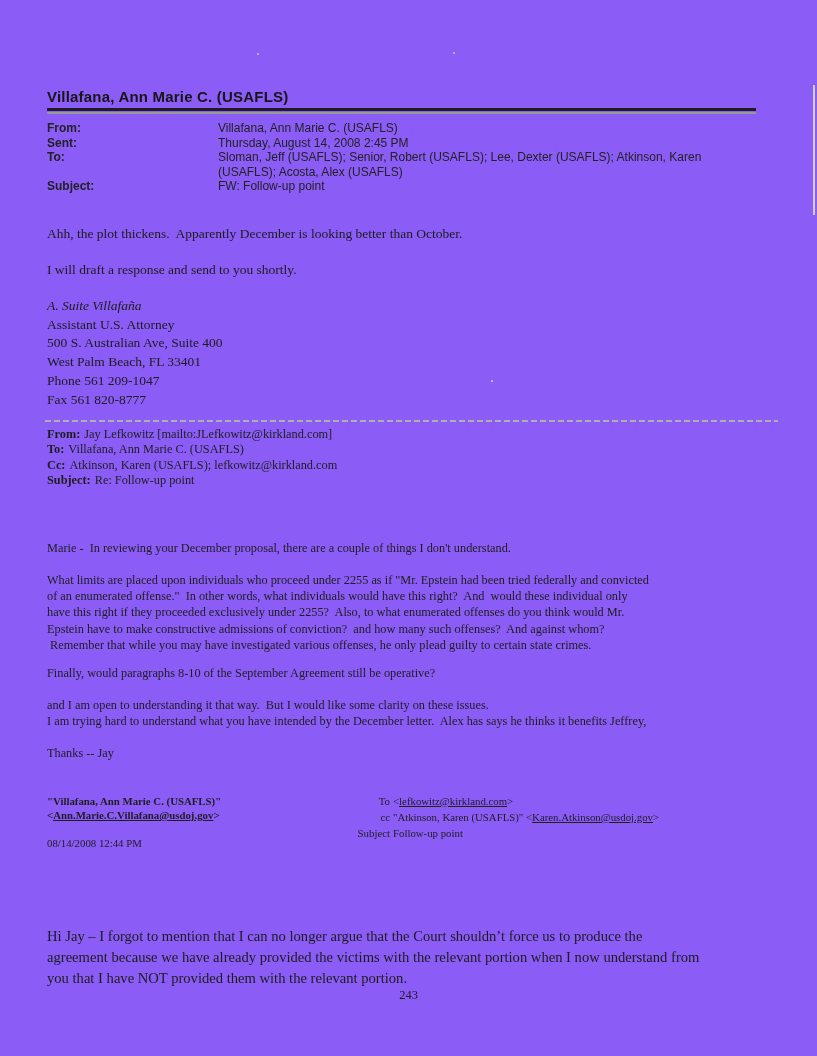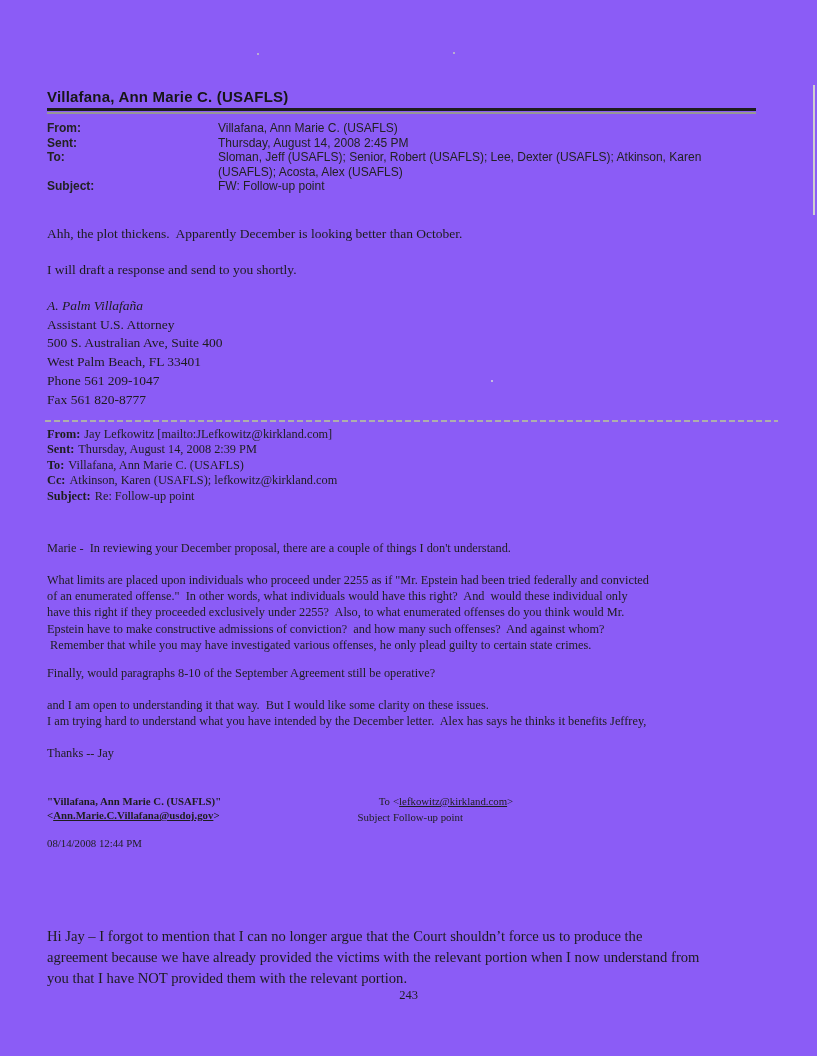--- a/index.html
+++ b/index.html
@@ -84,33 +84,32 @@
     <div class="hdr1-row">
       <div class="hdr1-lbl">Subject:</div>
       <div class="hdr1-val">FW: Follow-up point</div>
     </div>
   </div>
 
   <div class="serif b1p1">Ahh, the plot thickens.  Apparently December is looking better than October.</div>
   <div class="serif b1p2">I will draft a response and send to you shortly.</div>
 
   <div class="serif sig">
-    <div class="sig-name">A. Palm Villafaña</div>
+    <div class="sig-name">A. Suite Villafaña</div>
     <div>Assistant U.S. Attorney</div>
     <div>500 S. Australian Ave, Suite 400</div>
     <div>West Palm Beach, FL 33401</div>
     <div>Phone 561 209-1047</div>
     <div>Fax 561 820-8777</div>
   </div>
 
   <div class="dashed"></div>
 
   <div class="hdr2 sans2">
     <div><b>From:</b><span>Jay Lefkowitz [mailto:JLefkowitz@kirkland.com]</span></div>
-    <div><b>Sent:</b><span>Thursday, August 14, 2008 2:39 PM</span></div>
     <div><b>To:</b><span>Villafana, Ann Marie C. (USAFLS)</span></div>
     <div><b>Cc:</b><span>Atkinson, Karen (USAFLS); lefkowitz@kirkland.com</span></div>
     <div><b>Subject:</b><span>Re: Follow-up point</span></div>
   </div>
 
   <div class="b2 b2p1 sans2">Marie -  In reviewing your December proposal, there are a couple of things I don't understand.</div>
   <div class="b2 b2p2 sans2">
     <div>What limits are placed upon individuals who proceed under 2255 as if "Mr. Epstein had been tried federally and convicted</div>
     <div>of an enumerated offense."  In other words, what individuals would have this right?  And  would these individual only</div>
     <div>have this right if they proceeded exclusively under 2255?  Also, to what enumerated offenses do you think would Mr.</div>
@@ -129,20 +128,24 @@
     <div class="q-bold"><span>&lt;</span><span class="u">Ann.Marie.C.Villafana@usdoj.gov</span><span>&gt;</span></div>
   </div>
   <div class="q-date sans2">08/14/2008 12:44 PM</div>
 
   <div class="quote-right sans2">
     <div class="q-row">
       <div class="q-lab">To</div>
       <div class="q-val"><span>&lt;</span><span class="u">lefkowitz@kirkland.com</span><span>&gt;</span></div>
     </div>
     <div class="q-row">
+      <div class="q-lab">cc</div>
+      <div class="q-val"><span>"Atkinson, Karen (USAFLS)" &lt;</span><span class="u">Karen.Atkinson@usdoj.gov</span><span>&gt;</span></div>
+    </div>
+    <div class="q-row">
       <div class="q-lab">Subject</div>
       <div class="q-val">Follow-up point</div>
     </div>
   </div>
 
   <div class="serif note">
     <div>Hi Jay – I forgot to mention that I can no longer argue that the Court shouldn’t force us to produce the</div>
     <div>agreement because we have already provided the victims with the relevant portion when I now understand from</div>
     <div>you that I have NOT provided them with the relevant portion.</div>
   </div>

